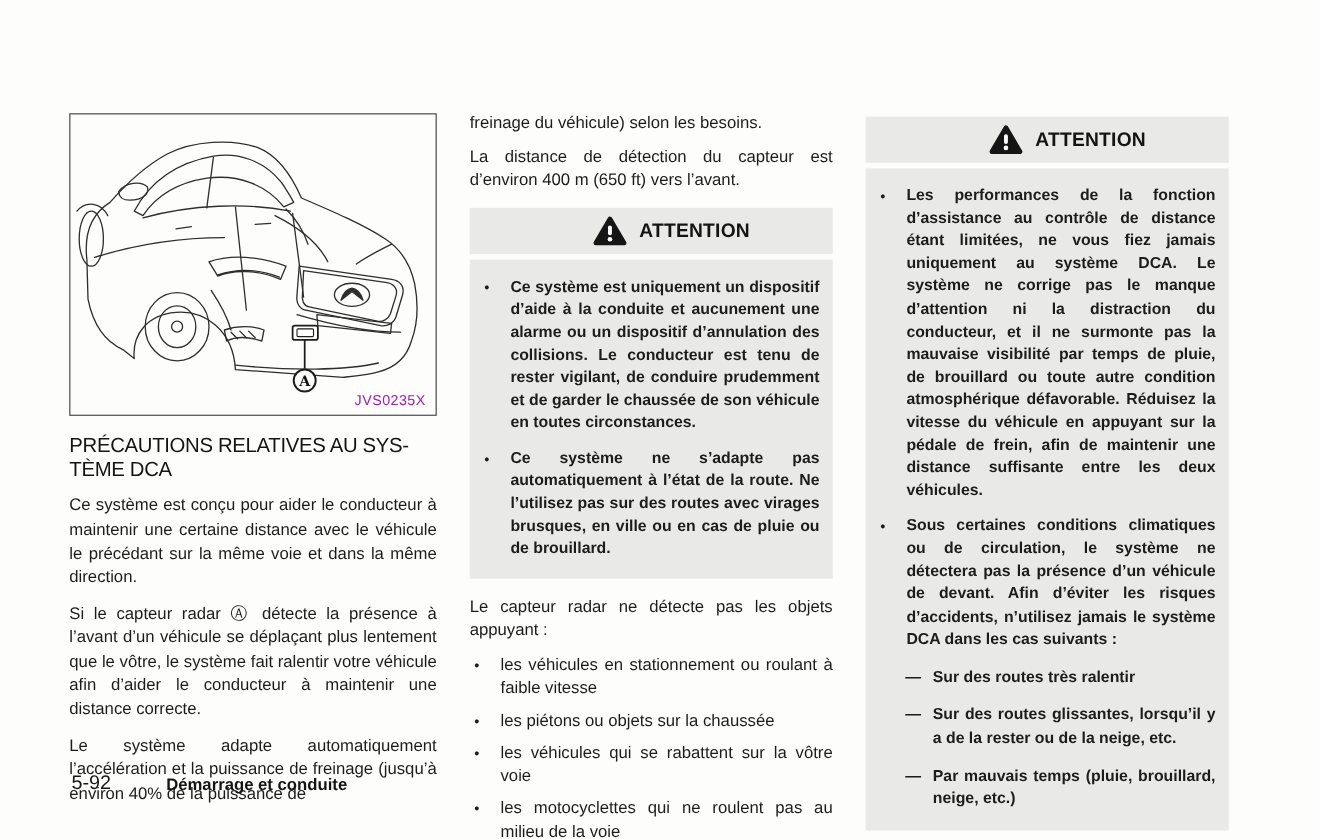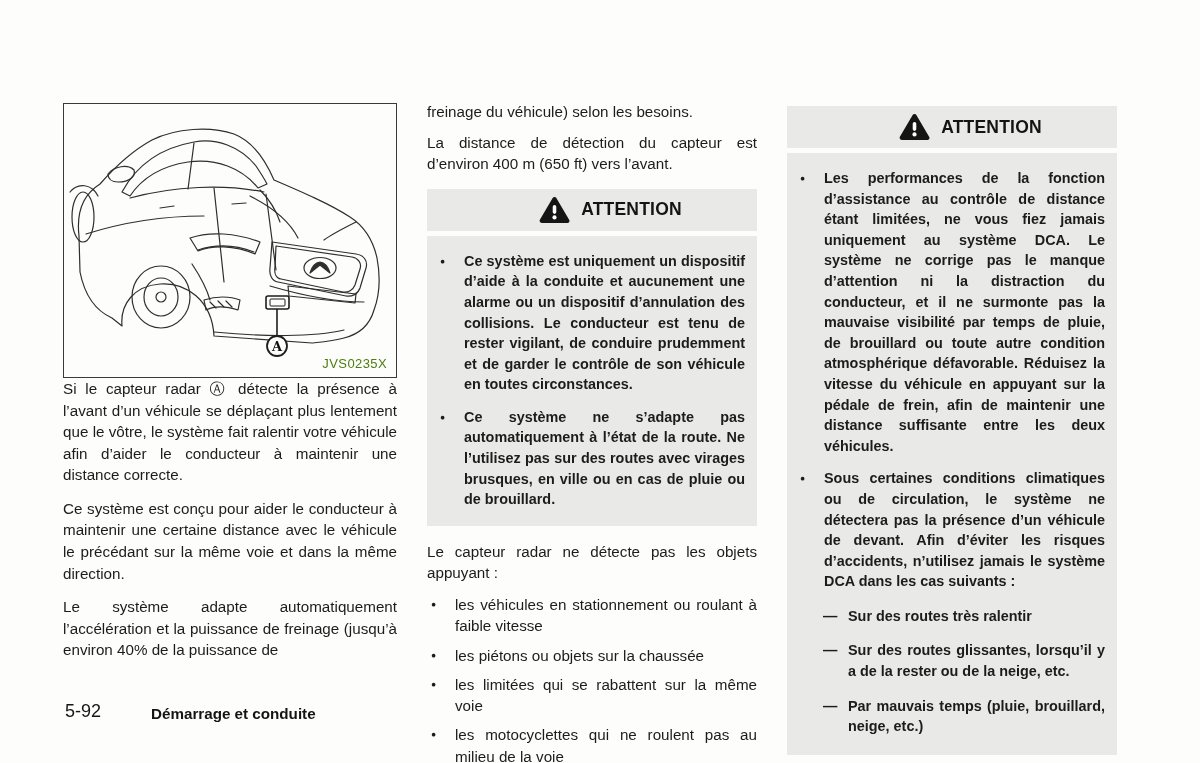--- a/index.html
+++ b/index.html
@@ -23,21 +23,21 @@
     align-items:start;
   }
   
   .figure-box{
     position:relative;margin:2px 0 0 0;width:332px;height:273px;
     border:1px solid #3a3a3a;background:#fdfdfc;
   }
   .figure-box svg{display:block;width:332px;height:273px;}
   .fig-code{
     position:absolute;right:9px;bottom:6px;
-    font-size:13px;letter-spacing:.4px;color:#4d7c0f;
+    font-size:13px;letter-spacing:.4px;color:#a21caf;
   }
   
   h1.section-heading{
     margin:16px 0 11px 0;
     font-size:18.5px;font-weight:400;letter-spacing:-.3px;
     line-height:1.2;color:#141414;white-space:nowrap;
   }
   p.body{
     margin:0 0 12px 0;
     font-size:15.2px;line-height:1.42;text-align:justify;
@@ -136,44 +136,45 @@
             <rect x="202" y="192" width="23" height="13" rx="2" stroke="#1d1d1d" stroke-width="1.6" fill="#fdfdfc"></rect>
             <rect x="206" y="195" width="15" height="7" rx="1" stroke="#1d1d1d" stroke-width="1" fill="none"></rect>
             <path d="M213,205 L213,231" stroke="#1d1d1d" stroke-width="1.6"></path>
             <circle cx="213" cy="242" r="10" stroke="#1d1d1d" stroke-width="1.8" fill="#fdfdfc"></circle>
             <text x="213" y="247" text-anchor="middle" font-size="13" font-weight="bold" fill="#111" font-family="DejaVu Serif, serif">A</text>
           </g>
         </svg>
         <span class="fig-code">JVS0235X</span>
       </figure>
 
-
+      <h1 class="section-heading"><span>PRÉCAUTIONS RELATIVES AU SYS-</span><br><span>TÈME DCA</span></h1>
+
+      <p class="body">Ce système est conçu pour aider le conducteur à maintenir une certaine distance avec le véhicule le précédant sur la même voie et dans la même direction.</p>
       <p class="body">Si le capteur radar Ⓐ détecte la présence à l’avant d’un véhicule se déplaçant plus lentement que le vôtre, le système fait ralentir votre véhicule afin d’aider le conducteur à maintenir une distance correcte.</p>
-      <p class="body">Ce système est conçu pour aider le conducteur à maintenir une certaine distance avec le véhicule le précédant sur la même voie et dans la même direction.</p>
       <p class="body">Le système adapte automatiquement l’accélération et la puissance de freinage (jusqu’à environ 40% de la puissance de</p>
     </section>
 
     <section class="col">
       <p class="body tight">freinage du véhicule) selon les besoins.</p>
       <p class="body pre-warning">La distance de détection du capteur est d’environ 400 m (650 ft) vers l’avant.</p>
 
       <div class="warning">
         <div class="warn-header">
           <svg class="warn-icon" viewBox="0 0 40 36">
             <path d="M20,4 L36.5,32 L3.5,32 Z" fill="#151515" stroke="#151515" stroke-width="5.5" stroke-linejoin="round"></path>
             <rect x="17.7" y="11.5" width="4.6" height="11.5" rx="2.3" fill="#fff"></rect>
             <circle cx="20" cy="27.6" r="2.7" fill="#fff"></circle>
           </svg>
           <span class="warn-title">ATTENTION</span>
         </div>
         <div class="warn-body">
           <div id="warn1-items">
               <div class="b-row warn-row">
                 <span class="b-marker">●</span>
-                <span class="b-text">Ce système est uniquement un dispositif d’aide à la conduite et aucunement une alarme ou un dispositif d’annulation des collisions. Le conducteur est tenu de rester vigilant, de conduire prudemment et de garder le contrôle de son véhicule en toutes circonstances.</span>
+                <span class="b-text">Ce système est uniquement un dispositif d’aide à la conduite et aucunement une alarme ou un dispositif d’annulation des collisions. Le conducteur est tenu de rester vigilant, de conduire prudemment et de garder le chaussée de son véhicule en toutes circonstances.</span>
               </div>
               <div class="b-row warn-row">
                 <span class="b-marker">●</span>
                 <span class="b-text">Ce système ne s’adapte pas automatiquement à l’état de la route. Ne l’utilisez pas sur des routes avec virages brusques, en ville ou en cas de pluie ou de brouillard.</span>
               </div>
             </div>
         </div>
       </div>
 
       <p class="body lead">Le capteur radar ne détecte pas les objets appuyant :</p>
@@ -181,21 +182,21 @@
           <div class="b-row plain-row">
             <span class="b-marker">●</span>
             <span class="b-text">les véhicules en stationnement ou roulant à faible vitesse</span>
           </div>
           <div class="b-row plain-row">
             <span class="b-marker">●</span>
             <span class="b-text">les piétons ou objets sur la chaussée</span>
           </div>
           <div class="b-row plain-row">
             <span class="b-marker">●</span>
-            <span class="b-text">les limitées qui se rabattent sur la même voie</span>
+            <span class="b-text">les véhicules qui se rabattent sur la vôtre voie</span>
           </div>
           <div class="b-row plain-row">
             <span class="b-marker">●</span>
             <span class="b-text">les motocyclettes qui ne roulent pas au milieu de la voie</span>
           </div>
         </div>
     </section>
 
     <section class="col">
       <div class="warning offset-top">

